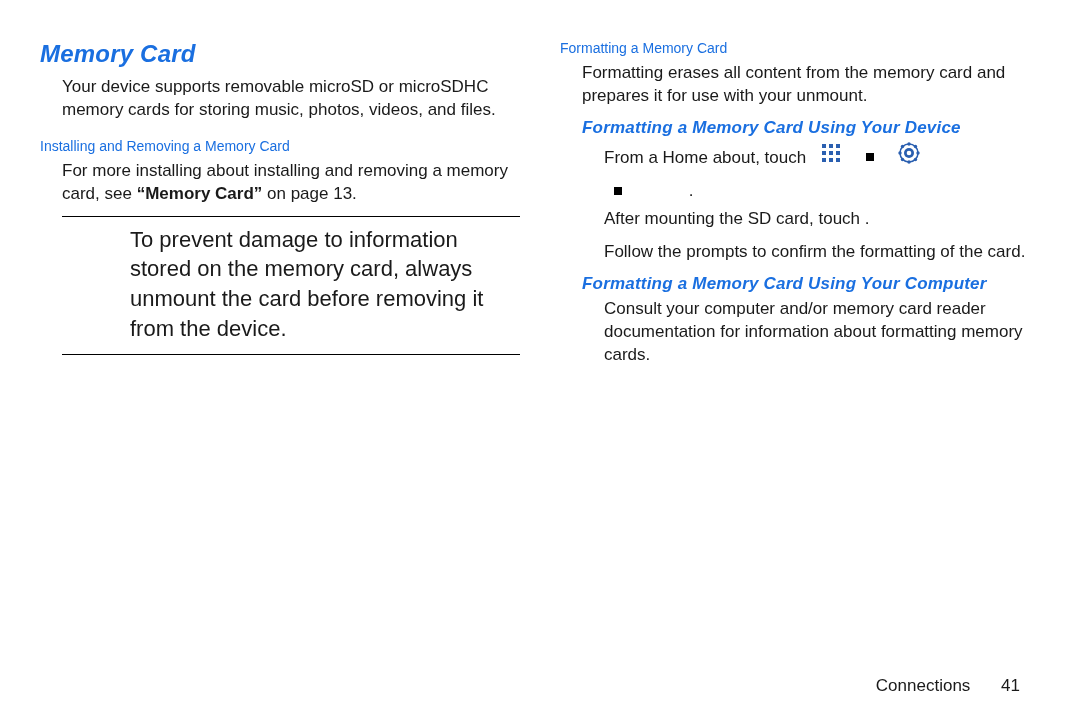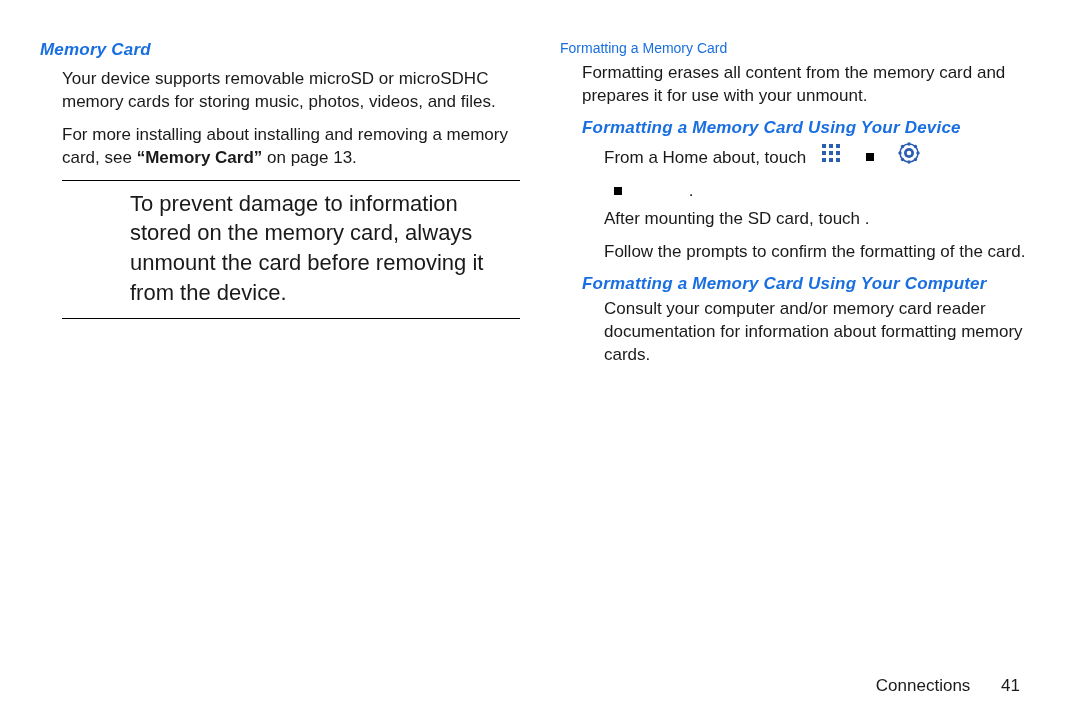--- a/index.html
+++ b/index.html
@@ -23,21 +23,21 @@
     gap: 40px;
   }
   .col {
     flex: 1 1 0;
     min-width: 0;
   }
   h1.section-title {
     font-style: italic;
     font-weight: 800;
     color: #1a6fe0;
-    font-size: 17px;
+    font-size: 24px;
     margin: 0 0 8px 0;
     letter-spacing: 0.2px;
   }
   .body-text {
     font-size: 17px;
     line-height: 1.35;
     margin: 0 0 10px 22px;
   }
   h2.subsection {
     color: #1a6fe0;
@@ -96,20 +96,21 @@
 <body>
 
 <div class="page">
   <div class="columns">
 
     <div class="col">
       <h1 class="section-title">Memory Card</h1>
 
       <p class="body-text">Your device supports removable microSD or microSDHC memory cards for storing music, photos, videos, and files.</p>
 
+      <h2 class="subsection">Installing and Removing a Memory Card</h2>
 
       <p class="body-text">
         <span>For more installing about installing and removing a memory card, see </span><span class="bold">“Memory Card”</span><span> on page 13.</span>
       </p>
 
       <div class="note-box">
         <p class="note-text">To prevent damage to information stored on the memory card, always unmount the card before removing it from the device.</p>
       </div>
     </div>
 

